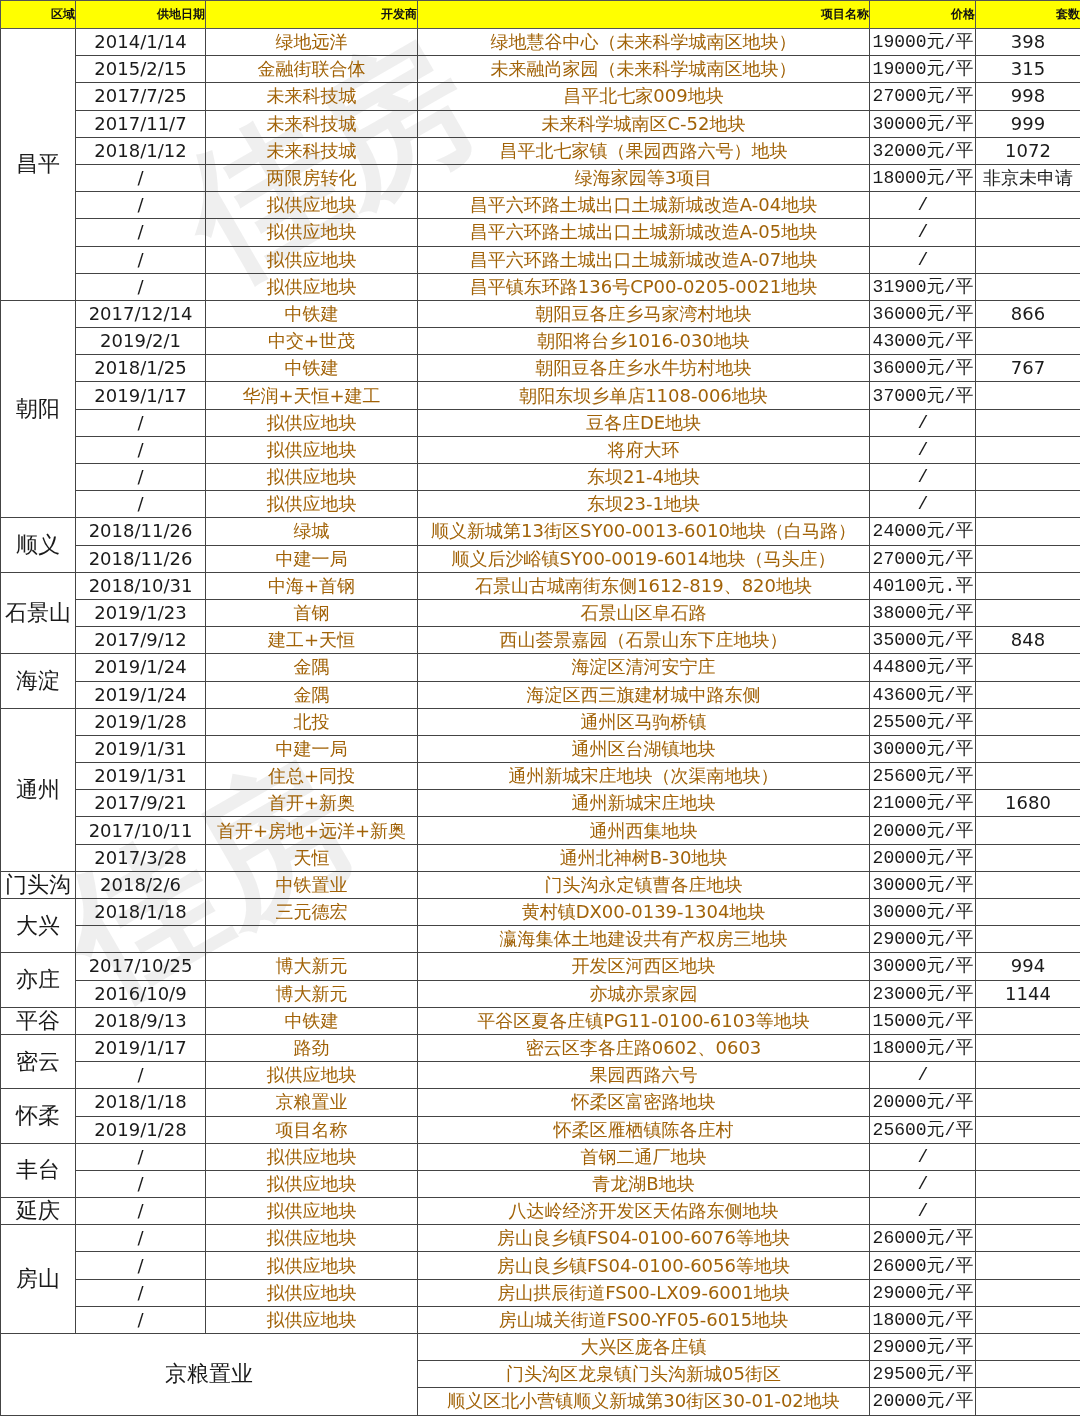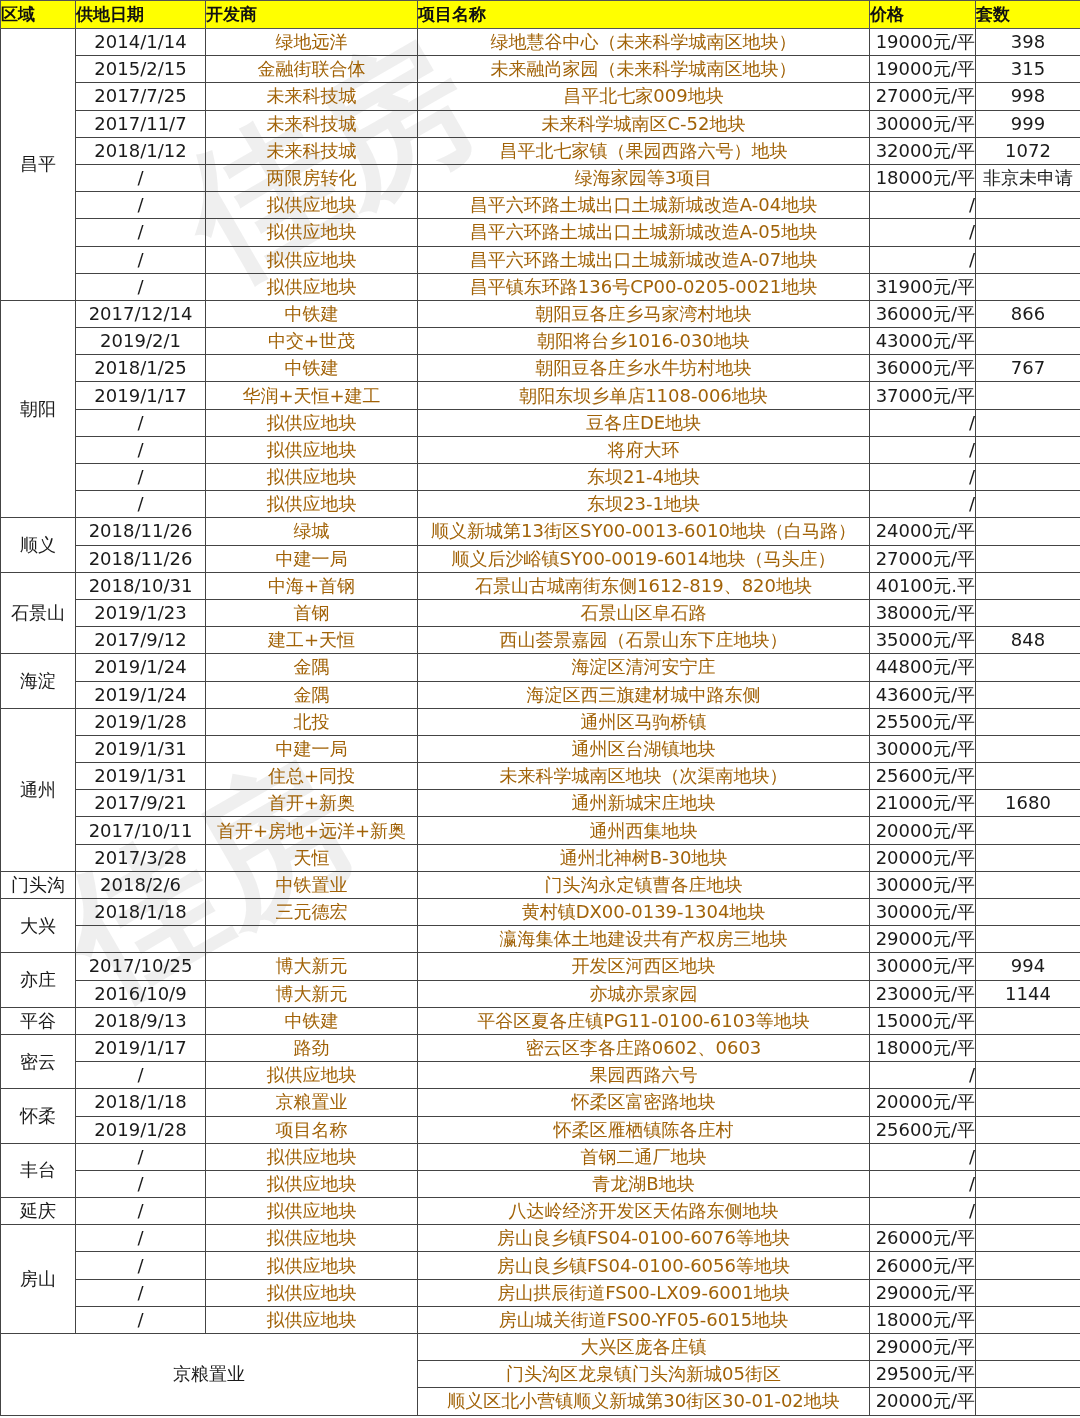--- a/index.html
+++ b/index.html
@@ -1,26 +1,26 @@
 <!DOCTYPE html>
 <html><head>
 <meta charset="utf-8">
 <style>
   html, body { margin:0; padding:0; background:#ffffff; }
   body { width:1080px; height:1418px; overflow:hidden; position:relative;
          font-family:"DejaVu Sans", "Liberation Sans", sans-serif; color:#1a1a1a; }
   table { border-collapse:collapse; table-layout:fixed; width:1080px; position:absolute; left:0; top:0; }
   col.c-area { width:75px; } col.c-date { width:130px; } col.c-dev { width:212px; }
   col.c-proj { width:452px; } col.c-price { width:106px; } col.c-units { width:105px; }
-  th { background:#ffff00; height:27px; font-size:17px; font-weight:bold; color:#111;
-       border:1px solid #555; padding:0; text-align:left; }
+  th { background:#ffff00; height:27px; font-size:12px; font-weight:bold; color:#111;
+       border:1px solid #555; padding:0; text-align:right; }
   td { height:26.2px; font-size:18px; border:1px solid #444; padding:0; text-align:center;
        white-space:nowrap; overflow:hidden; line-height:26px; }
-  td.area { font-size:18px; }
-  td.price { text-align:right; padding-left:1px; }
+  td.area { font-size:22px; }
+  td.price { text-align:center; padding-left:1px;font-family:Liberation Mono, monospace; }
   td.dev { color:#a16207; }
   td.proj { color:#a16207; }
   .wm { position:absolute; pointer-events:none; color:rgba(120,120,120,0.12);
         font-size:150px; font-weight:bold; transform:rotate(-30deg); white-space:nowrap; }
 </style>
 </head>
 <body>
 
 <div class="wm" style="left:180px; top:60px;">佳房</div>
 <div class="wm" style="left:60px; top:780px;">佳房</div>
@@ -236,21 +236,21 @@
       <tr>
         <td class="date">2019/1/31</td>
         <td class="dev">中建一局</td>
         <td class="proj">通州区台湖镇地块</td>
         <td class="price">30000元/平</td>
         <td class="units"></td>
       </tr>
       <tr>
         <td class="date">2019/1/31</td>
         <td class="dev">住总+同投</td>
-        <td class="proj">未来科学城南区地块（次渠南地块）</td>
+        <td class="proj">通州新城宋庄地块（次渠南地块）</td>
         <td class="price">25600元/平</td>
         <td class="units"></td>
       </tr>
       <tr>
         <td class="date">2017/9/21</td>
         <td class="dev">首开+新奥</td>
         <td class="proj">通州新城宋庄地块</td>
         <td class="price">21000元/平</td>
         <td class="units">1680</td>
       </tr>

